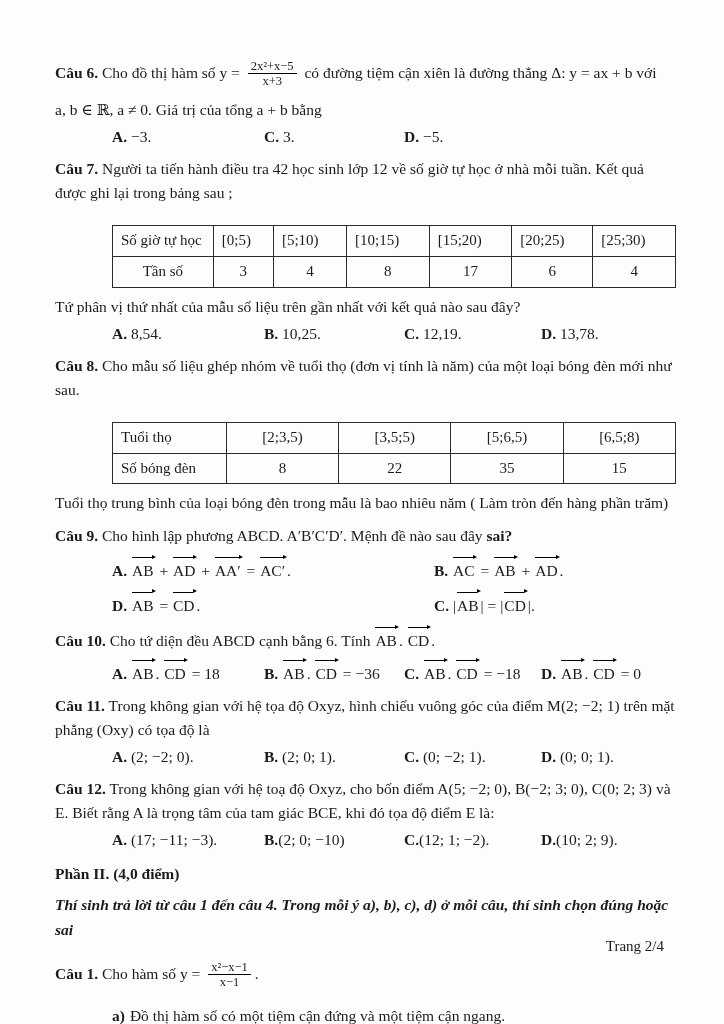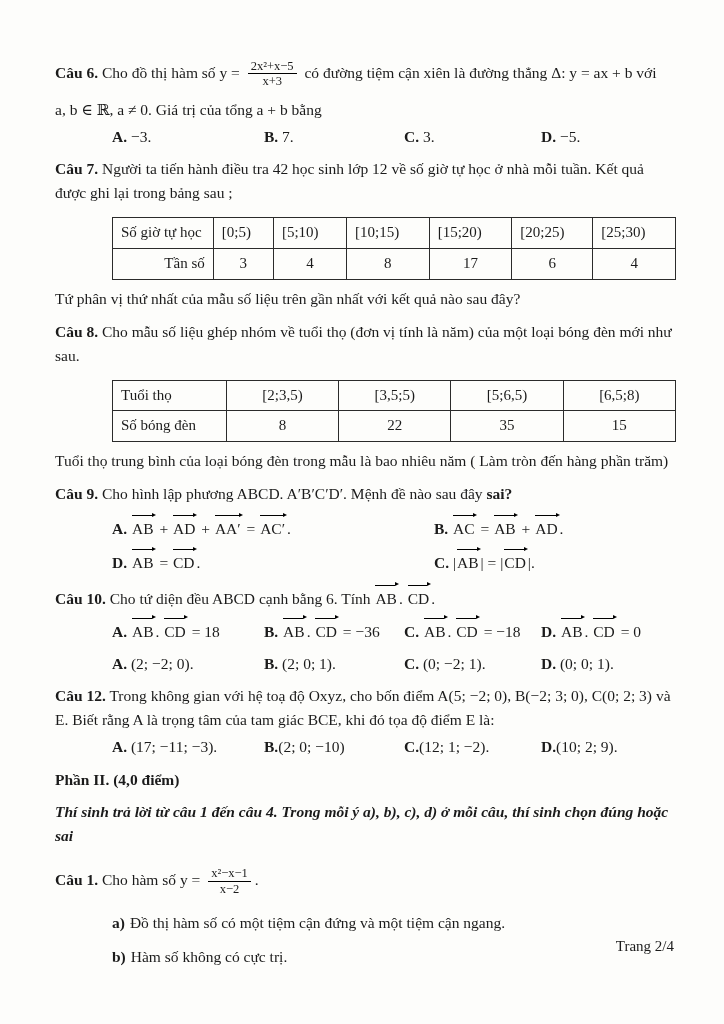--- a/index.html
+++ b/index.html
@@ -15,32 +15,32 @@
   .q{margin-bottom:9px;}
   .qline{line-height:1.55;}
   .qlabel{font-weight:bold;}
   
   .opts4{display:grid;grid-template-columns:152px 140px 137px auto;
          margin:3px 0 3px 57px;line-height:1.5;}
   .opts2{display:grid;grid-template-columns:322px auto;row-gap:8px;
          margin:8px 0 4px 57px;line-height:1.5;}
   .opt b{font-weight:bold;}
   
-  table.tbl{border-collapse:collapse;margin:12px 0 7px 57px;border-radius:27px;}
+  table.tbl{border-collapse:collapse;margin:20px 0 7px 57px;border-radius:27px;}
   .tbl td{border:1.6px solid #2b2b2b;padding:4px 8px;font-size:15px;line-height:1.45;}
   .tbl7 td:first-child{width:96px;text-align:left;}
   .tbl7 td:nth-child(2){width:46px;}
   .tbl7 td:nth-child(3){width:60px;}
   .tbl7 td:nth-child(4){width:70px;}
   .tbl7 td:nth-child(5){width:70px;}
   .tbl7 td:nth-child(6){width:68px;}
   .tbl7 td:nth-child(7){width:70px;}
   .tbl7 tr:first-child td{text-align:left;}
   .tbl7 tr:last-child td{text-align:center;}
-  .tbl7 tr:last-child td:first-child{text-align:right;}
+  .tbl7 tr:last-child td:first-child{text-align:center;}
   .tbl8 td:first-child{width:122px;text-align:left;}
   .tbl8 td{width:116px;text-align:center;}
   
   .frac{display:inline-flex;flex-direction:column;vertical-align:middle;
         text-align:center;font-size:12.5px;line-height:1.15;margin:8px 4px;
         position:relative;top:-1px;}
   .frac .num{border-bottom:1.2px solid #000;padding:0 3px;}
   .frac .den{padding:0 3px;}
   
   .vec{position:relative;display:inline-block;padding:3px 2px 0 1px;}
@@ -50,41 +50,40 @@
               border-top:2.4px solid transparent;border-bottom:2.4px solid transparent;
               border-left:4.5px solid #000;}
   .vspace{margin-top:6px;}
   
   .part-header{font-weight:bold;margin:10px 0 8px 0;line-height:1.5;}
   .instruction{font-weight:bold;font-style:italic;margin-bottom:10px;line-height:1.6;}
   .items{margin-left:57px;margin-top:6px;}
   .item{margin-bottom:10px;line-height:1.55;}
   .item .ilabel{font-weight:bold;margin-right:5px;}
   .fracline{line-height:1.9;}
-  .footer{position:absolute;top:938px;right:50px;font-size:15px;}
+  .footer{position:absolute;top:938px;right:60px;font-size:15px;}
 </style>
 </head>
 <body>
 
 <div class="page">
 
   <section class="q">
     <p class="qline fracline">
       <b class="qlabel">Câu 6.</b>
       <span>Cho đồ thị hàm số y =</span>
       <span class="frac">
           <span class="num">2x²+x−5</span>
           <span class="den">x+3</span>
         </span>
       <span>có đường tiệm cận xiên là đường thẳng Δ: y = ax + b với</span>
     </p>
     <p class="qline">a, b ∈ ℝ, a ≠ 0. Giá trị của tổng a + b bằng</p>
     <div class="opts4">
       <span class="opt"><b>A.</b> <span>−3.</span></span>
-      <span class="opt"><b>B.</b> <span>7.</span></span>
       <span class="opt"><b>C.</b> <span>3.</span></span>
       <span class="opt"><b>D.</b> <span>−5.</span></span>
     </div>
   </section>
 
   <section class="q">
     <p class="qline">
       <b class="qlabel">Câu 7.</b>
       <span>Người ta tiến hành điều tra 42 học sinh lớp 12 về số giờ tự học ở nhà mỗi tuần. Kết quả được ghi lại trong bảng sau ;</span>
     </p>
@@ -104,20 +103,26 @@
         <td>3</td>
         <td>4</td>
         <td>8</td>
         <td>17</td>
         <td>6</td>
         <td>4</td>
       </tr>
     </tbody>
       </table>
     <p class="qline">Tứ phân vị thứ nhất của mẫu số liệu trên gần nhất với kết quả nào sau đây?</p>
+    <div class="opts4">
+      <span class="opt"><b>A.</b> <span>8,54.</span></span>
+      <span class="opt"><b>B.</b> <span>10,25.</span></span>
+      <span class="opt"><b>C.</b> <span>12,19.</span></span>
+      <span class="opt"><b>D.</b> <span>13,78.</span></span>
+    </div>
   </section>
 
   <section class="q">
     <p class="qline">
       <b class="qlabel">Câu 8.</b>
       <span>Cho mẫu số liệu ghép nhóm về tuổi thọ (đơn vị tính là năm) của một loại bóng đèn mới như sau.</span>
     </p>
     <table class="tbl tbl8">
       <tbody>
           <tr>
@@ -160,20 +165,24 @@
     </p>
     <div class="opts4 vspace">
       <span class="opt"><b>A.</b> <span><span class="vec">AB</span>. <span class="vec">CD</span> = 18</span></span>
       <span class="opt"><b>B.</b> <span><span class="vec">AB</span>. <span class="vec">CD</span> = −36</span></span>
       <span class="opt"><b>C.</b> <span><span class="vec">AB</span>. <span class="vec">CD</span> = −18</span></span>
       <span class="opt"><b>D.</b> <span><span class="vec">AB</span>. <span class="vec">CD</span> = 0</span></span>
     </div>
   </section>
 
   <section class="q">
+    <p class="qline vspace">
+      <b class="qlabel">Câu 11.</b>
+      <span>Trong không gian với hệ tọa độ Oxyz, hình chiếu vuông góc của điểm M(2; −2; 1) trên mặt phẳng (Oxy) có tọa độ là</span>
+    </p>
     <div class="opts4">
       <span class="opt"><b>A.</b> <span>(2; −2; 0).</span></span>
       <span class="opt"><b>B.</b> <span>(2; 0; 1).</span></span>
       <span class="opt"><b>C.</b> <span>(0; −2; 1).</span></span>
       <span class="opt"><b>D.</b> <span>(0; 0; 1).</span></span>
     </div>
   </section>
 
   <section class="q">
     <p class="qline vspace">
@@ -190,21 +199,21 @@
 
   <p class="part-header">Phần II. (4,0 điểm)</p>
   <p class="instruction">Thí sinh trả lời từ câu 1 đến câu 4. Trong mỗi ý a), b), c), d) ở mỗi câu, thí sinh chọn đúng hoặc sai</p>
 
   <section class="q">
     <p class="qline fracline">
       <b class="qlabel">Câu 1.</b>
       <span>Cho hàm số y =</span>
       <span class="frac">
           <span class="num">x²−x−1</span>
-          <span class="den">x−2</span>
+          <span class="den">x−1</span>
         </span><span>.</span>
     </p>
     <div class="items">
       <p class="item">
         <span class="ilabel">a)</span><span>Đồ thị hàm số có một tiệm cận đứng và một tiệm cận ngang.</span>
       </p>
       <p class="item">
         <span class="ilabel">b)</span><span>Hàm số  không có cực trị.</span>
       </p>
 

